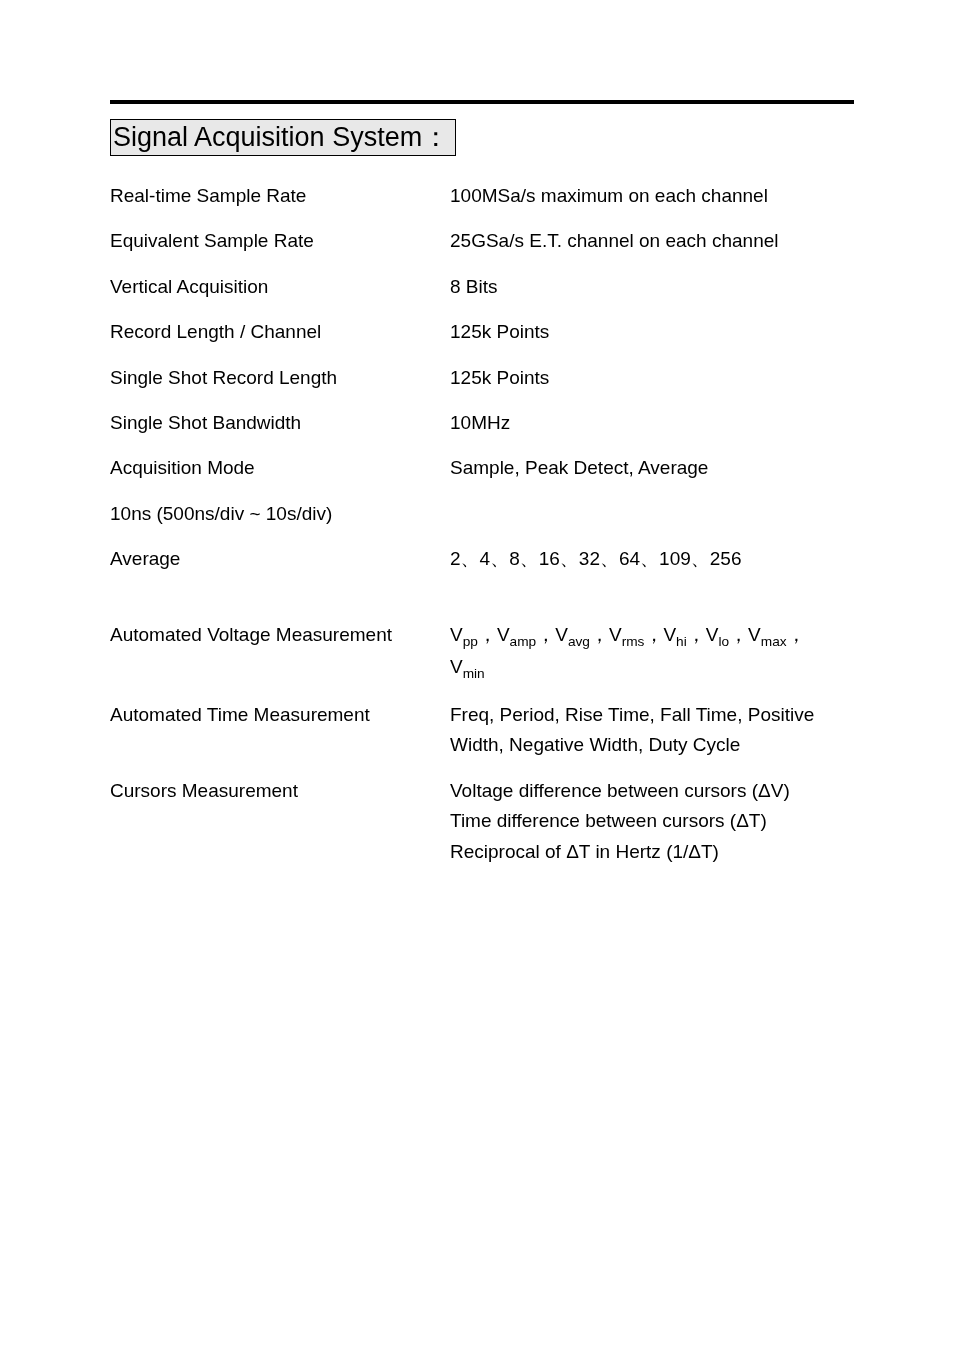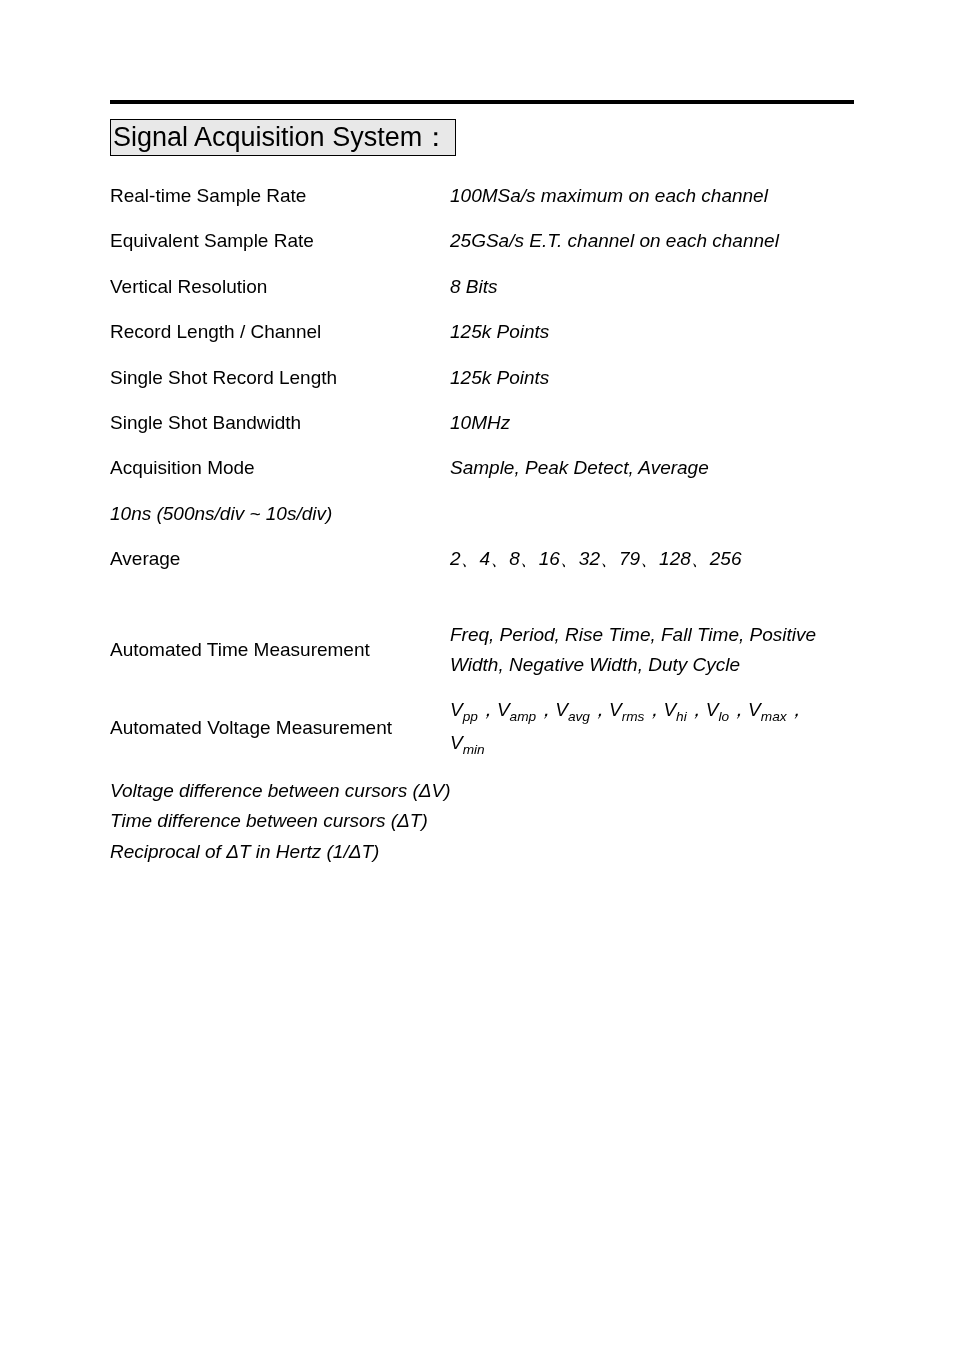--- a/index.html
+++ b/index.html
@@ -30,31 +30,30 @@
     padding: 2px 6px 2px 2px;
     margin: 0 0 25px 0;
     line-height: 1.15;
   }
   .spec-table {
     width: 100%;
     margin-bottom: 45px;
   }
   .spec-row {
     display: flex;
-    align-items: center;
+    align-items: flex-start;
     margin-bottom: 15px;
     font-size: 19px;
     line-height: 1.6;
   }
   .spec-label {
     flex: 0 0 340px;
   }
   .spec-value {
     flex: 1;
-    font-style: italic;
   }
   sub {
     font-size: 0.72em;
     vertical-align: sub;
   }
 </style>
 </head>
 <body>
 
 <div class="page">
@@ -67,21 +66,21 @@
   <div class="spec-table">
     <div class="spec-row">
       <div class="spec-label">Real-time Sample Rate</div>
       <div class="spec-value">100MSa/s maximum on each channel</div>
     </div>
     <div class="spec-row">
       <div class="spec-label">Equivalent Sample Rate</div>
       <div class="spec-value">25GSa/s E.T. channel on each channel</div>
     </div>
     <div class="spec-row">
-      <div class="spec-label">Vertical Resolution</div>
+      <div class="spec-label">Vertical Acquisition</div>
       <div class="spec-value">8 Bits</div>
     </div>
     <div class="spec-row">
       <div class="spec-label">Record Length / Channel</div>
       <div class="spec-value">125k Points</div>
     </div>
     <div class="spec-row">
       <div class="spec-label">Single Shot Record Length</div>
       <div class="spec-value">125k Points</div>
     </div>
@@ -91,33 +90,34 @@
     </div>
     <div class="spec-row">
       <div class="spec-label">Acquisition Mode</div>
       <div class="spec-value">Sample, Peak Detect, Average</div>
     </div>
     <div class="spec-row">
       <div class="spec-value">10ns (500ns/div ~ 10s/div)</div>
     </div>
     <div class="spec-row">
       <div class="spec-label">Average</div>
-      <div class="spec-value">2、4、8、16、32、79、128、256</div>
+      <div class="spec-value">2、4、8、16、32、64、109、256</div>
     </div>
   </div>
 
   
 
   <div class="spec-table">
     <div class="spec-row">
+      <div class="spec-label">Automated Voltage Measurement</div>
+      <div class="spec-value">V<sub>pp</sub>，V<sub>amp</sub>，V<sub>avg</sub>，V<sub>rms</sub>，V<sub>hi</sub>，V<sub>lo</sub>，V<sub>max</sub>，<br>V<sub>min</sub></div>
+    </div>
+    <div class="spec-row">
       <div class="spec-label">Automated Time Measurement</div>
       <div class="spec-value">Freq, Period, Rise Time, Fall Time, Positive Width, Negative Width, Duty Cycle</div>
     </div>
     <div class="spec-row">
-      <div class="spec-label">Automated Voltage Measurement</div>
-      <div class="spec-value">V<sub>pp</sub>，V<sub>amp</sub>，V<sub>avg</sub>，V<sub>rms</sub>，V<sub>hi</sub>，V<sub>lo</sub>，V<sub>max</sub>，<br>V<sub>min</sub></div>
-    </div>
-    <div class="spec-row">
+      <div class="spec-label">Cursors Measurement</div>
       <div class="spec-value">Voltage difference between cursors (ΔV)<br>Time difference between cursors (ΔT)<br>Reciprocal of ΔT in Hertz (1/ΔT)</div>
     </div>
   </div>
 
 </div>
 
 </body></html>

